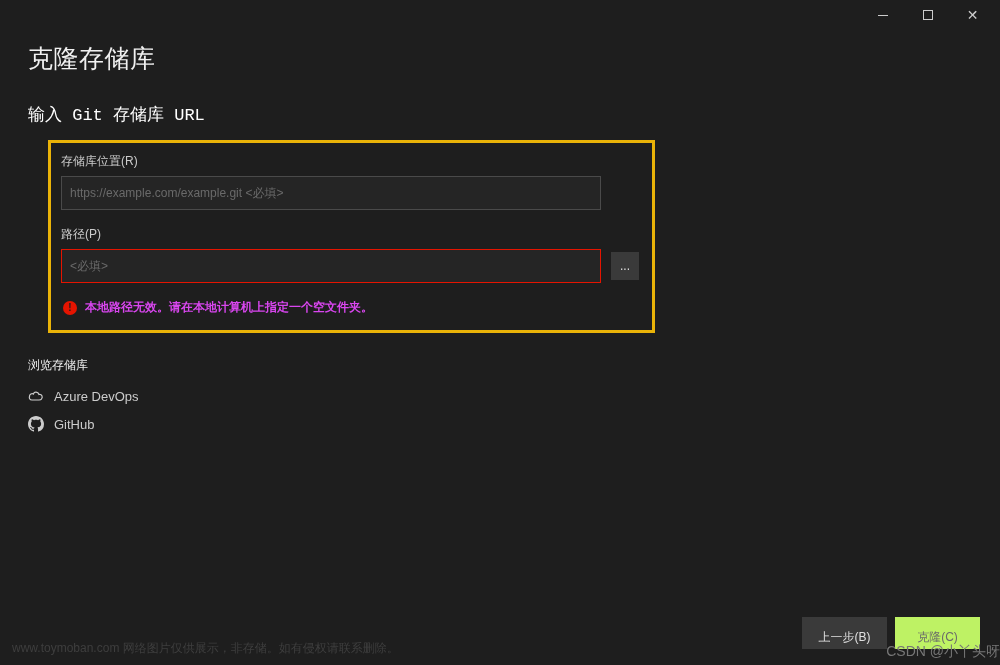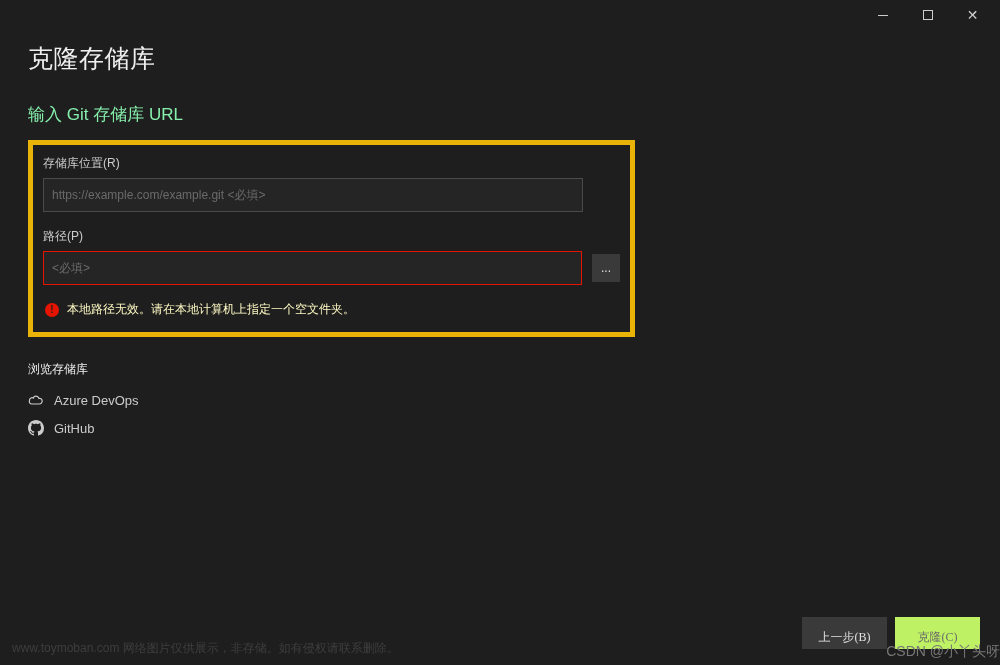--- a/index.html
+++ b/index.html
@@ -52,28 +52,30 @@
     .dialog-title {
       font-size: 25px;
       font-weight: 400;
       color: #f0f0f0;
       margin-bottom: 28px;
       letter-spacing: 0.5px;
     }
     .section-title {
       font-size: 17px;
       font-weight: 400;
-      color: #86efac;
+      color: #ffffff;
       margin-bottom: 14px;
+      font-family: Liberation Mono, monospace;
     }
     .error-box {
-      border: 5px solid #eab308;
+      border: 3px solid #eab308;
       padding: 10px 10px 14px 10px;
       margin-bottom: 24px;
       width: 607px;
+      margin-left: 20px;
     }
     .field-label {
       font-size: 12px;
       color: #cccccc;
       margin-bottom: 6px;
     }
     .input-row {
       display: flex;
       align-items: center;
       gap: 10px;
@@ -128,21 +130,22 @@
       color: #1e1e1e;
       display: flex;
       align-items: center;
       justify-content: center;
       font-size: 10px;
       font-weight: bold;
       flex-shrink: 0;
     }
     .error-text {
       font-size: 12px;
-      color: #fef9c3;
+      color: #d946ef;
+      font-weight: bold;
     }
     .browse-section-title {
       font-size: 12px;
       font-weight: 400;
       color: #f0f0f0;
       margin-bottom: 14px;
     }
     .repo-link {
       display: flex;
       align-items: flex-end;
@@ -171,21 +174,21 @@
       gap: 8px;
     }
     .footer-btn {
       min-width: 85px;
       height: 32px;
       padding: 12px 14px;
       background: #3a3a3a;
       border: none;
       color: #e0e0e0;
       font-size: 12px;
-      font-family: Liberation Serif, serif;
+      font-family: Liberation Sans, sans-serif;
       cursor: pointer;
     }
     .footer-btn.disabled {
       background: #bef264;
       color: #6a6a6a;
       cursor: default;
     }
     .watermark-left {
       position: absolute;
       bottom: 8px;

